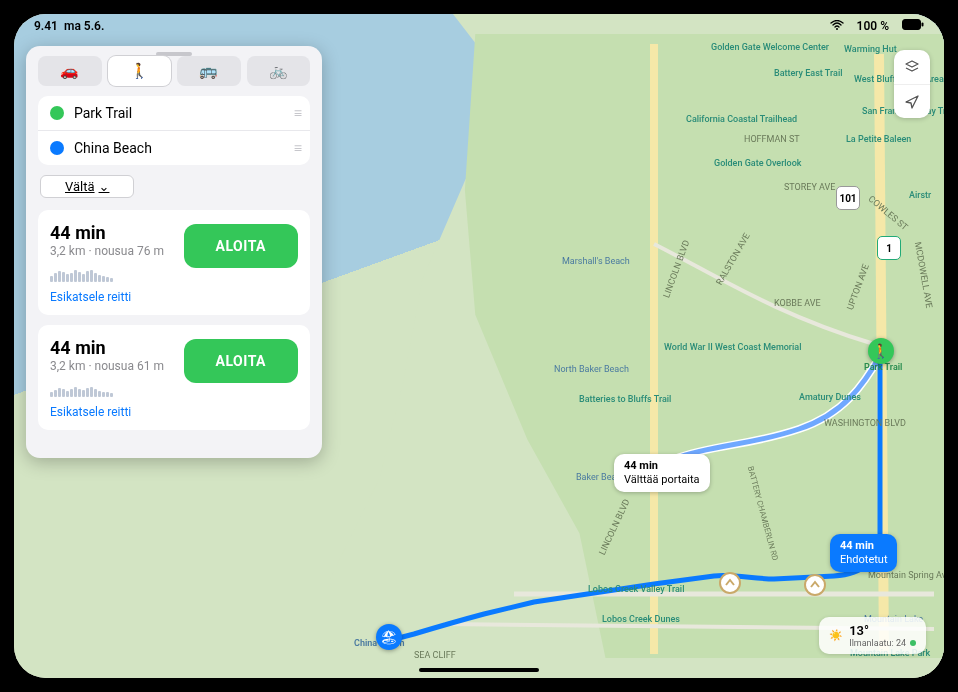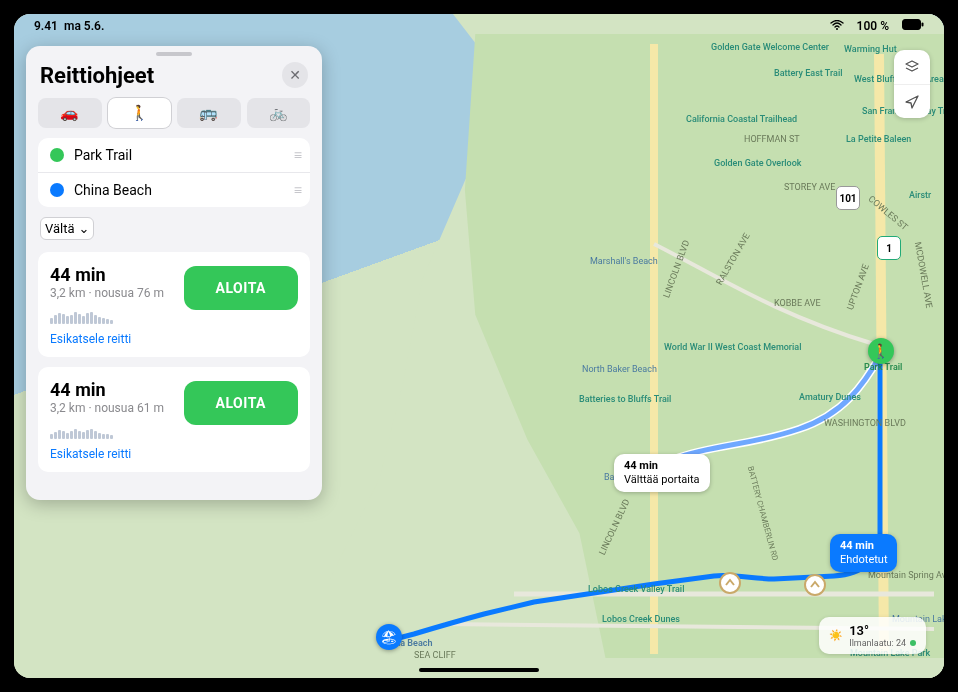--- a/index.html
+++ b/index.html
@@ -14,21 +14,21 @@
   .device-frame {
     position: absolute;
     inset: 0;
     border-radius: 44px;
     background: #000;
     padding: 14px;
   }
   .screen {
     width: 100%;
     height: 100%;
-    border-radius: 16px;
+    border-radius: 32px;
     overflow: hidden;
     position: relative;
     background: #dce8d0;
   }
   
   .status-bar {
     position: absolute;
     top: 0; left: 0; right: 0;
     height: 24px;
     display: flex;
@@ -64,21 +64,21 @@
   .roads {
     position: absolute; inset:0;
   }
   .map-label {
     position: absolute;
     font-size: 9px;
     color: #6a7a5a;
     white-space: nowrap;
   }
   .map-label.poi { color: #2a8c78; font-weight: 500; }
-  .map-label.water { color: #4a7aa0; margin-left: 28px; }
+  .map-label.water { color: #4a7aa0; }
   .route-callout {
     position: absolute;
     background: #fff;
     border-radius: 10px;
     padding: 5px 10px;
     font-size: 11px;
     box-shadow: 0 1px 4px rgba(0,0,0,0.25);
     line-height: 1.25;
   }
   .route-callout.primary {
@@ -155,22 +155,22 @@
   .stop-dot { width:14px;height:14px;border-radius:50%; flex-shrink:0; }
   .stop-dot.green{background:#34c759;}
   .stop-dot.blue{background:#0a7aff;}
   .reorder-icon {
     position:absolute; right:10px; color:#c7c7cc; font-size:14px; letter-spacing:-2px;
   }
   .avoid-row {
     padding: 10px 14px 12px; font-size:13px; display:flex;align-items:center;gap:4px;
   }
   .avoid-chip {
-    background:#fff; border:1px solid #d0d0d4; padding:3px 4px; border-radius:6px;
-    display:flex;align-items:center;gap:4px;cursor:pointer;
+    background:#fff; border:1px solid #d0d0d4; padding:3px 24px; border-radius:6px;
+    display:flex;align-items:center;gap:4px;cursor:pointer;text-decoration:underline;
   }
   .route-card {
     background:#fff; margin: 0 12px 10px; border-radius:10px;
     padding: 12px 12px 10px; position:relative;
   }
   .route-time { font-size:18px; font-weight:700; }
   .route-meta { font-size:12px; color:#8a8a8e; margin-top:1px; }
   .elev-graph {
     display:flex; gap:1px; align-items:flex-end; height:16px; margin-top:8px;
   }
@@ -346,26 +346,20 @@
       <div>
         <div class="temp">13°</div>
         <div style="font-size:9px;color:#666">
           <span>Ilmanlaatu: 24</span><span class="aqi-dot"></span>
         </div>
       </div>
     </div>
 
     <div class="sidebar">
       <div class="grabber"></div>
-      <div class="panel-header">
-        <div class="panel-title">Reittiohjeet</div>
-        <div class="close-btn">
-          <span>✕</span>
-        </div>
-      </div>
       <div class="mode-tabs">
         <div class="mode-tab">
           <span>🚗</span>
         </div>
         <div class="mode-tab active">
           <span>🚶</span>
         </div>
         <div class="mode-tab">
           <span>🚌</span>
         </div>

